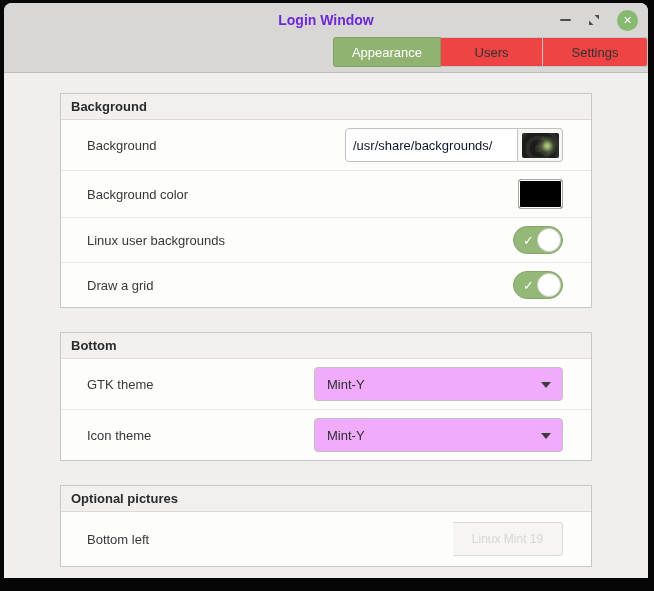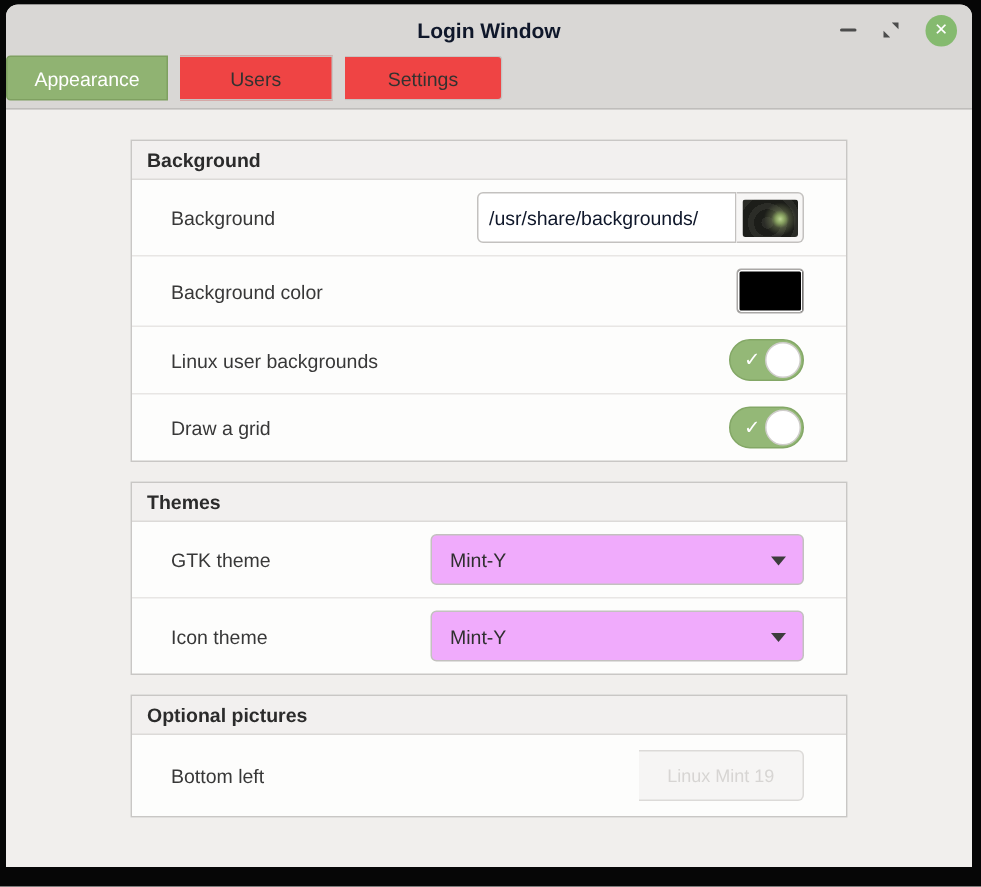--- a/index.html
+++ b/index.html
@@ -21,37 +21,37 @@
   
   .header {
     height: 70px;
     background: #d9d7d5;
     border-bottom: 1px solid #bfbdbb;
   }
   .titlebar { position: relative; height: 34px; }
   .title {
     position: absolute; left: 0; right: 0; top: 9px;
     text-align: center;
-    font-size: 14px; font-weight: bold; color: #0f172a;
+    font-size: 14px; font-weight: bold; color: #6d28d9;
   }
   .win-controls {
     position: absolute; right: 10px; top: 0; height: 34px;
     display: flex; align-items: center; gap: 17px;
   }
   .btn-min { width: 11px; height: 2px; background: #4c4c4c; border-radius: 1px; cursor: default; }
   .btn-restore { width: 12px; height: 12px; display: block; cursor: default; }
   .btn-close {
     width: 21px; height: 21px; border-radius: 50%;
     background: #85ba6f;
     color: #ffffff; font-size: 11px; font-weight: bold;
     display: flex; align-items: center; justify-content: center;
     cursor: default; line-height: 1;
   }
   
-  .tabs { display: flex; justify-content: flex-start; gap: 8px; }
+  .tabs { display: flex; justify-content: flex-end; }
   .tab {
     height: 30px;
     display: flex; align-items: center; justify-content: center;
     font-size: 13px; color: #333230;
     background: #ef4444;
     border: 1px solid #c6c4c2;
     border-left-width: 0;
     cursor: pointer;
   }
   .tab:first-child { border-left-width: 1px; border-radius: 3px 0 0 3px; }
@@ -60,21 +60,21 @@
     background: #90b372;
     border-color: #7fa061;
     color: #ffffff;
   }
   .tab-appearance { width: 108px; }
   .tab-users { width: 102px; }
   .tab-settings { width: 105px; }
   
   .content { padding-top: 20px; }
   .section {
-    width: 478px; margin: 0 auto 13px auto;
+    width: 532px; margin: 0 auto 24px auto;
     background: #fdfdfc;
     border: 1px solid #c9c7c5;
   }
   .sec-header {
     padding: 5px 10px;
     background: #f2f0ef;
     border-bottom: 1px solid #dcdad8;
     font-size: 13px; font-weight: bold; color: #2b2b2b;
   }
   .row {
@@ -242,21 +242,21 @@
         <span class="right-group">
           <div class="switch">
             <span class="check">✓</span>
             <span class="knob"></span>
           </div>
         </span>
       </div>
     </div>
 
     <div class="section">
-      <div class="sec-header">Themes</div>
+      <div class="sec-header">Bottom</div>
 
       <div class="row">
         <span class="row-label">GTK theme</span>
         <span class="right-group">
           <div class="dropdown">
             <span>Mint-Y</span>
             <span class="dd-arrow"></span>
           </div>
         </span>
       </div>

